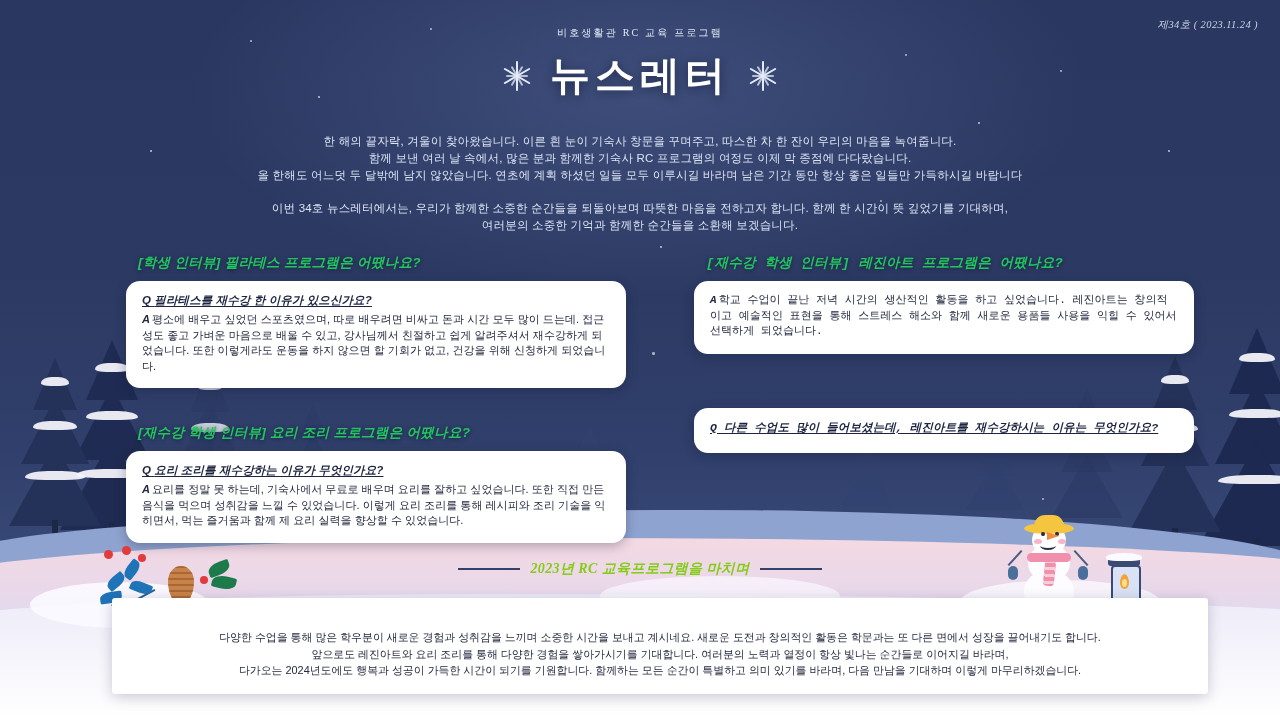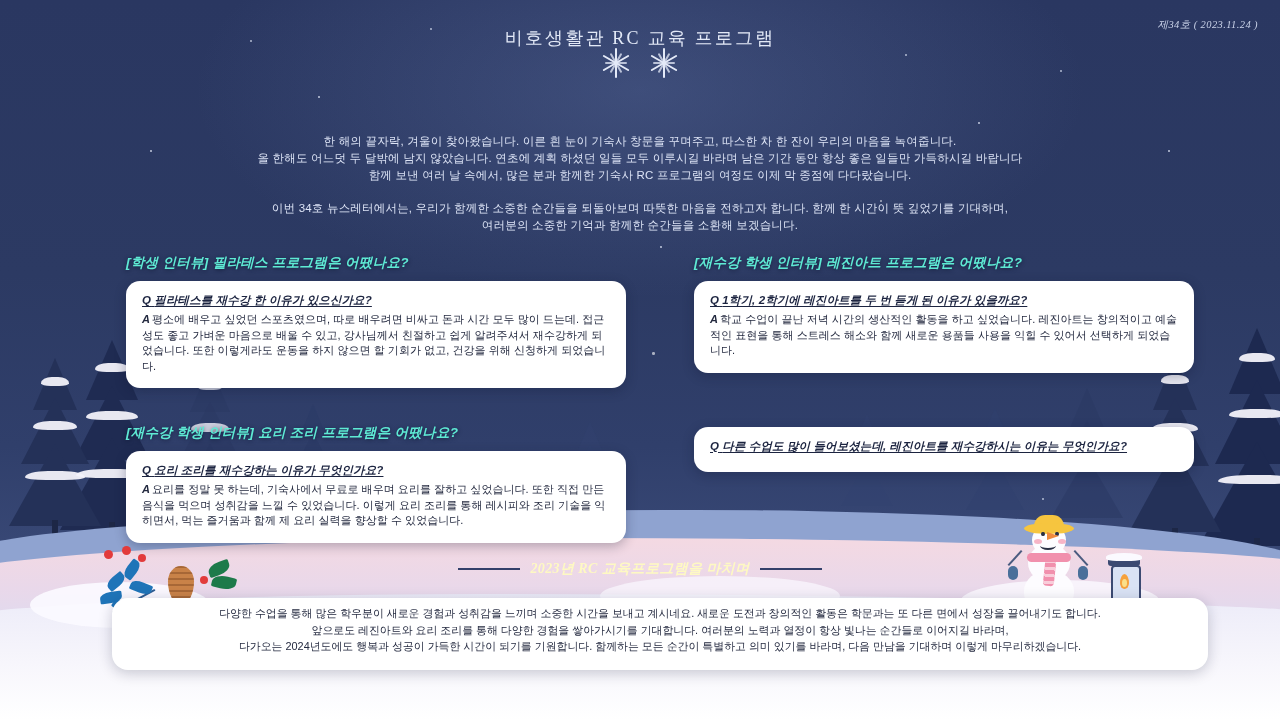--- a/index.html
+++ b/index.html
@@ -40,21 +40,21 @@
     border-radius:46% 54% 0 0/52px 40px 0 0;}
   .snow-l3{position:absolute;left:-80px;right:-80px;bottom:0;height:126px;
     background:linear-gradient(180deg,#ecebf8 0%,#f7f6fc 55%,#ffffff 100%);
     border-radius:40% 60% 0 0/40px 30px 0 0;}
   .drift{position:absolute;background:#fbfaff;border-radius:50%;opacity:.92;}
 
   
   .issue{position:absolute;right:22px;top:18px;color:#c9d2e8;font-size:10.5px;letter-spacing:.4px;
     font-family:"Liberation Serif",serif;font-style:italic;}
   .kicker{position:absolute;left:0;right:0;top:26px;text-align:center;color:#e3e9f7;
-    font-size:18px;letter-spacing:2.2px;font-family:"Liberation Serif",serif;}
+    font-size:10px;letter-spacing:2.2px;font-family:"Liberation Serif",serif;}
   .titlewrap{position:absolute;left:0;right:0;top:48px;display:flex;justify-content:center;align-items:center;gap:18px;}
   .maintitle{color:#ffffff;font-size:40px;font-weight:700;letter-spacing:5px;
     font-family:"Liberation Serif",serif;text-shadow:0 2px 10px rgba(10,16,40,.55);}
   .flake{width:30px;height:30px;position:relative;opacity:.95;}
   .flake b{position:absolute;left:50%;top:50%;width:2px;height:30px;margin:-15px 0 0 -1px;
     background:#eef3ff;border-radius:1px;}
   .flake b:nth-child(2){transform:rotate(60deg);}
   .flake b:nth-child(3){transform:rotate(120deg);}
   .flake b:nth-child(4){transform:rotate(30deg);height:22px;margin-top:-11px;opacity:.75;}
   .flake b:nth-child(5){transform:rotate(90deg);height:22px;margin-top:-11px;opacity:.75;}
@@ -63,37 +63,37 @@
   .greeting{position:absolute;left:0;right:0;top:110px;text-align:center;color:#f0f4ff;
     font-size:13px;font-weight:700;letter-spacing:.6px;}
   .intro{position:absolute;left:0;right:0;top:133px;text-align:center;color:#dde4f6;
     font-size:11.5px;line-height:17px;letter-spacing:.2px;}
   .intro2{position:absolute;left:0;right:0;top:200px;text-align:center;color:#dde4f6;
     font-size:11.5px;line-height:17px;letter-spacing:.2px;}
 
   
   .col{position:absolute;width:500px;}
   .col.left{left:126px;top:254px;}
-  .col.right{left:694px;top:254px;}
-  .sec-title{color:#5eead4;font-size:13.5px;font-weight:700;font-style:italic;letter-spacing:.3px;
-    text-shadow:0 1px 4px rgba(12,18,44,.7);margin:0 0 9px 0;}
+  .col.right{left:694px;top:254px;font-family:Liberation Mono, monospace;}
+  .sec-title{color:#22c55e;font-size:13.5px;font-weight:700;font-style:italic;letter-spacing:.3px;
+    text-shadow:0 1px 4px rgba(12,18,44,.7);margin:0 0 9px 12px;}
   .card{background:#ffffff;border-radius:14px;padding:12px 16px 14px;
     box-shadow:0 3px 12px rgba(16,22,50,.30);}
   .q{color:#1c2440;font-size:11.5px;font-weight:700;font-style:italic;
     text-decoration:underline;text-underline-offset:2px;margin-bottom:4px;letter-spacing:.1px;}
   .a{color:#23293f;font-size:11px;line-height:15.5px;letter-spacing:.05px;}
   .a em{font-style:italic;font-weight:700;padding-right:2px;}
 
   
   .divider{position:absolute;left:0;right:0;top:560px;display:flex;justify-content:center;align-items:center;gap:10px;}
   .divider .line{width:62px;height:2px;background:#33406a;}
-  .divider .dtxt{color:#fef9c3;font-size:14px;font-weight:700;font-style:italic;letter-spacing:.4px;
+  .divider .dtxt{color:#84cc16;font-size:14px;font-weight:700;font-style:italic;letter-spacing:.4px;
     font-family:"Liberation Serif",serif;}
   .footer-card{position:absolute;left:112px;top:598px;width:1056px;background:#ffffff;
-    border-radius:16px;padding:7px 20px 15px;box-shadow:0 3px 14px rgba(16,22,50,.22);}
+    border-radius:3px;padding:31px 20px 15px;box-shadow:0 3px 14px rgba(16,22,50,.22);}
   .footer-card p{margin:0;color:#23293f;font-size:10.9px;line-height:16.5px;text-align:center;}
 
   
   .snowman{position:absolute;left:1000px;top:516px;width:96px;height:96px;}
   .sm-body{position:absolute;left:24px;bottom:0;width:50px;height:42px;background:#fdfcff;border-radius:50% 50% 46% 46%;}
   .sm-mid{position:absolute;left:28px;bottom:30px;width:42px;height:38px;background:#fdfcff;border-radius:50%;}
   .sm-head{position:absolute;left:32px;bottom:56px;width:34px;height:32px;background:#fdfcff;border-radius:50%;}
   .sm-hat{position:absolute;left:24px;bottom:78px;width:50px;height:11px;background:#f6c53f;border-radius:50%;}
   .sm-hat2{position:absolute;left:34px;bottom:82px;width:30px;height:15px;background:#f6c53f;border-radius:12px 12px 4px 4px;}
   .sm-eye{position:absolute;width:3.5px;height:4.5px;background:#2a2f44;border-radius:50%;bottom:76px;}
@@ -248,34 +248,35 @@
 
   <div class="titlewrap">
     <span class="flake">
         <b></b>
         <b></b>
         <b></b>
         <b></b>
         <b></b>
         <b></b>
       </span>
+    <span class="maintitle">뉴스레터</span>
     <span class="flake">
         <b></b>
         <b></b>
         <b></b>
         <b></b>
         <b></b>
         <b></b>
       </span>
   </div>
 
   <div class="intro">
     <div>한 해의 끝자락, 겨울이 찾아왔습니다. 이른 흰 눈이 기숙사 창문을 꾸며주고, 따스한 차 한 잔이 우리의 마음을 녹여줍니다.</div>
+    <div>함께 보낸 여러 날 속에서, 많은 분과 함께한 기숙사 RC 프로그램의 여정도 이제 막 종점에 다다랐습니다.</div>
     <div>올 한해도 어느덧 두 달밖에 남지 않았습니다. 연초에 계획 하셨던 일들 모두 이루시길 바라며 남은 기간 동안 항상 좋은 일들만 가득하시길 바랍니다</div>
-    <div>함께 보낸 여러 날 속에서, 많은 분과 함께한 기숙사 RC 프로그램의 여정도 이제 막 종점에 다다랐습니다.</div>
   </div>
   <div class="intro2">
     <div>이번 34호 뉴스레터에서는, 우리가 함께한 소중한 순간들을 되돌아보며 따뜻한 마음을 전하고자 합니다. 함께 한 시간이 뜻 깊었기를 기대하며,</div>
     <div>여러분의 소중한 기억과 함께한 순간들을 소환해 보겠습니다.</div>
   </div>
 
   <div class="col left">
     <div class="sec-title">[학생 인터뷰] 필라테스 프로그램은 어땠나요?</div>
     <div class="card">
       <div class="q">
@@ -298,24 +299,20 @@
       </div>
       <div class="a">
         <em>A</em><span>요리를 정말 못 하는데, 기숙사에서 무료로 배우며 요리를 잘하고 싶었습니다. 또한 직접 만든 음식을 먹으며 성취감을 느낄 수 있었습니다. 이렇게 요리 조리를 통해 레시피와 조리 기술을 익히면서, 먹는 즐거움과 함께 제 요리 실력을 향상할 수 있었습니다.</span>
       </div>
     </div>
   </div>
 
   <div class="col right">
     <div class="sec-title">[재수강 학생 인터뷰] 레진아트 프로그램은 어땠나요?</div>
     <div class="card">
-      <div class="q">
-        <span>Q</span>
-        <span>1학기, 2학기에 레진아트를 두 번 듣게 된 이유가 있을까요?</span>
-      </div>
       <div class="a">
         <em>A</em><span>학교 수업이 끝난 저녁 시간의 생산적인 활동을 하고 싶었습니다. 레진아트는 창의적이고 예술적인 표현을 통해 스트레스 해소와 함께 새로운 용품들 사용을 익힐 수 있어서 선택하게 되었습니다.</span>
       </div>
     </div>
 
     <div style="height:54px"></div>
 
     <div class="card">
       <div class="q">
         <span>Q</span>

